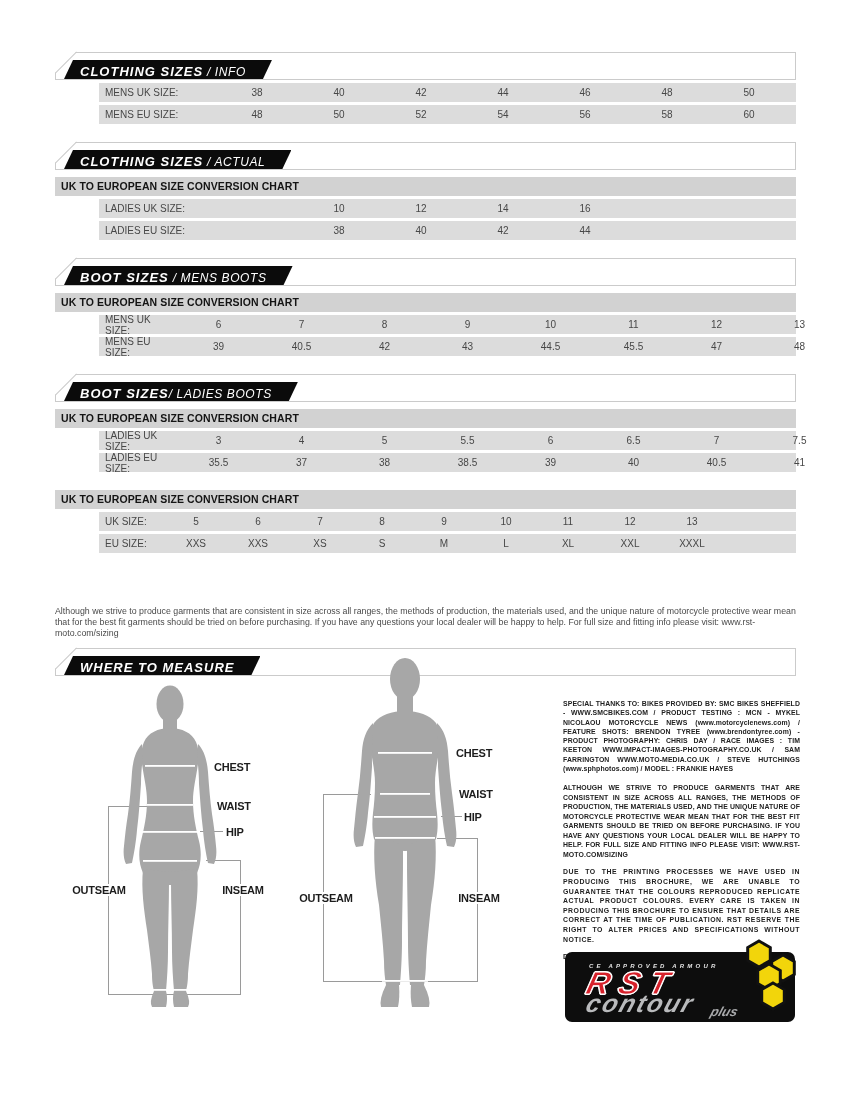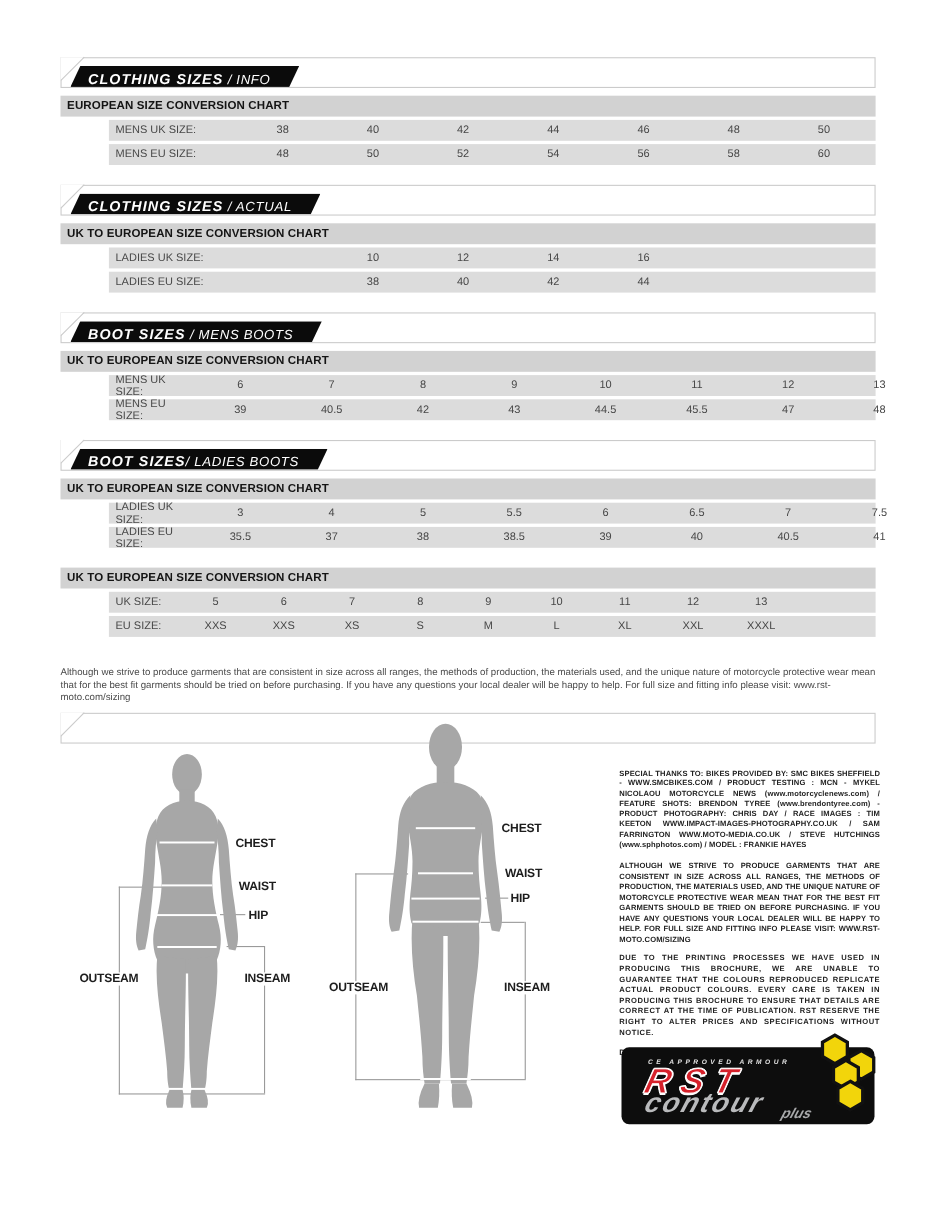--- a/index.html
+++ b/index.html
@@ -97,21 +97,20 @@
   <div id="size-sections">
   <div class="section lay-clothing">
     <div class="sec-head">
       <span class="corner-cut"></span>
       <span class="corner-line"></span>
       <div class="tab">
         <span class="tab-main">CLOTHING SIZES</span>
             <span class="tab-rest"> / INFO</span>
       </div>
     </div>
-    <div class="subhead">EUROPEAN SIZE CONVERSION CHART</div>
     <div>
           <div class="trow">
             <div class="lbl">MENS UK SIZE:</div>
             <div class="cell">38</div>
             <div class="cell">40</div>
             <div class="cell">42</div>
             <div class="cell">44</div>
             <div class="cell">46</div>
             <div class="cell">48</div>
             <div class="cell">50</div>
@@ -265,20 +264,23 @@
         </div>
   </div>
 </div>
 
   <div id="disclaimer">Although we strive to produce garments that are consistent in size across all ranges, the methods of production, the materials used, and the unique nature of motorcycle protective wear mean that for the best fit garments should be tried on before purchasing. If you have any questions your local dealer will be happy to help. For full size and fitting info please visit: www.rst-moto.com/sizing</div>
 
   <div id="w2m-head">
     <div class="sec-head">
       <span class="corner-cut"></span>
       <span class="corner-line"></span>
+      <div class="tab">
+        <span class="tab-main">WHERE TO MEASURE</span>
+      </div>
     </div>
   </div>
 
   <svg id="fig-female" class="figure-svg" viewBox="0 0 140 330" xmlns="http://www.w3.org/2000/svg">
     <g fill="#a7a7a7">
       <ellipse cx="70" cy="20" rx="13.5" ry="18.5"></ellipse>
       <rect x="63" y="34" width="14" height="13"></rect>
       <path d="M70,44 C58,44 48,49 44,58 C41,65 41,72 42,80 C44,94 47,105 47,117 C47,131 44,145 41,157 C38,169 39,180 43,189 C50,197 60,201 70,201 C80,201 90,197 97,189 C101,180 102,169 99,157 C96,145 93,131 93,117 C93,105 96,94 98,80 C99,72 99,65 96,58 C92,49 82,44 70,44 Z"></path>
       <path d="M42,60 C36,66 33,76 32,88 C31,102 30,116 28,130 C26,142 25,152 24,162 C23,170 24,176 26,180 L32,179 C34,170 36,158 37,146 C39,130 40,114 41,100 C41,90 42,80 43,72 Z"></path>
       <path d="M98,60 C104,66 107,76 108,88 C109,102 110,116 112,130 C114,142 115,152 116,162 C117,170 116,176 114,180 L108,179 C106,170 104,158 103,146 C101,130 100,114 99,100 C99,90 98,80 97,72 Z"></path>

